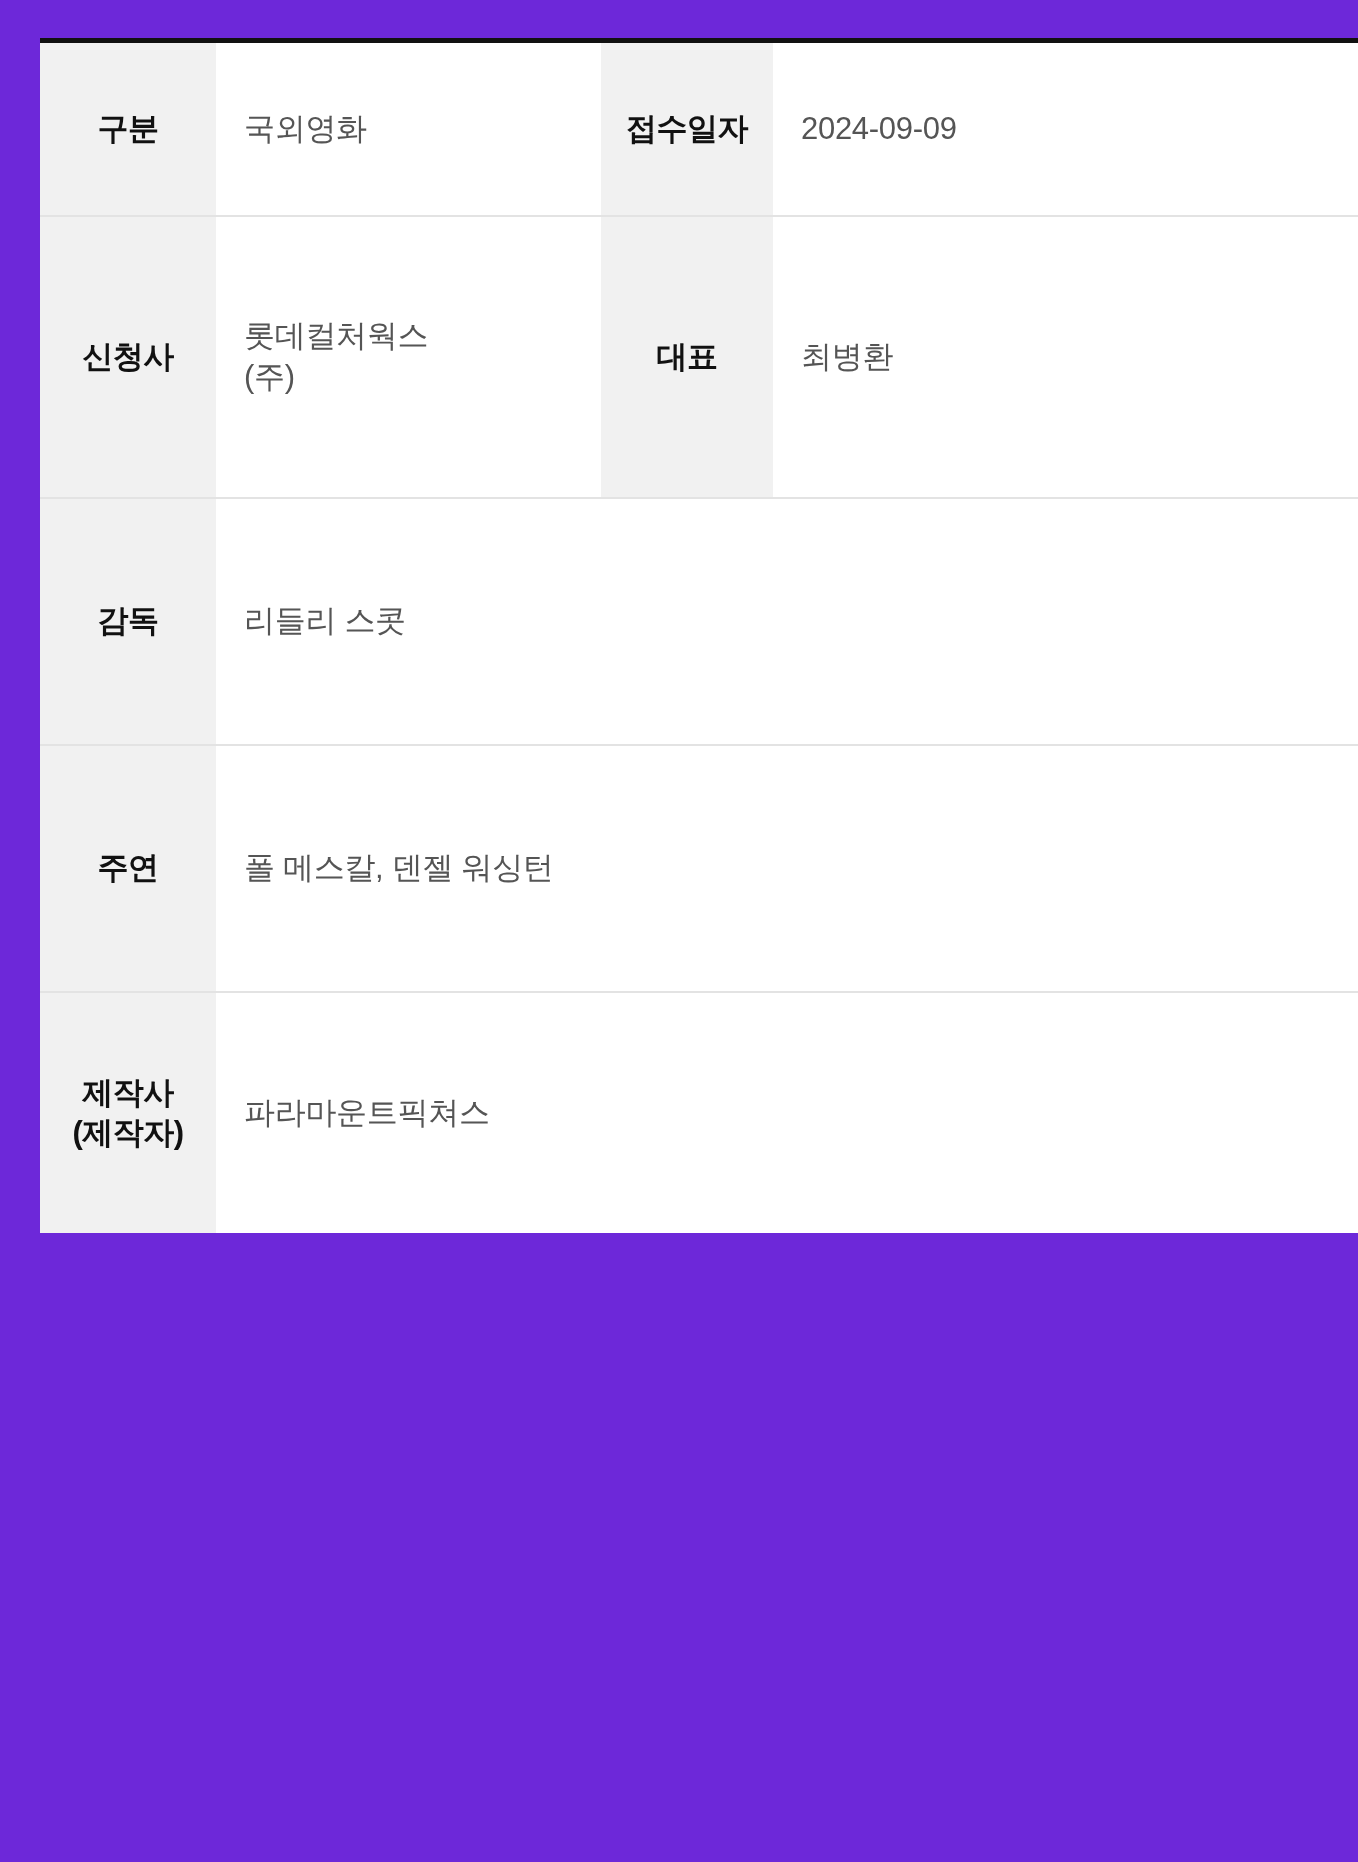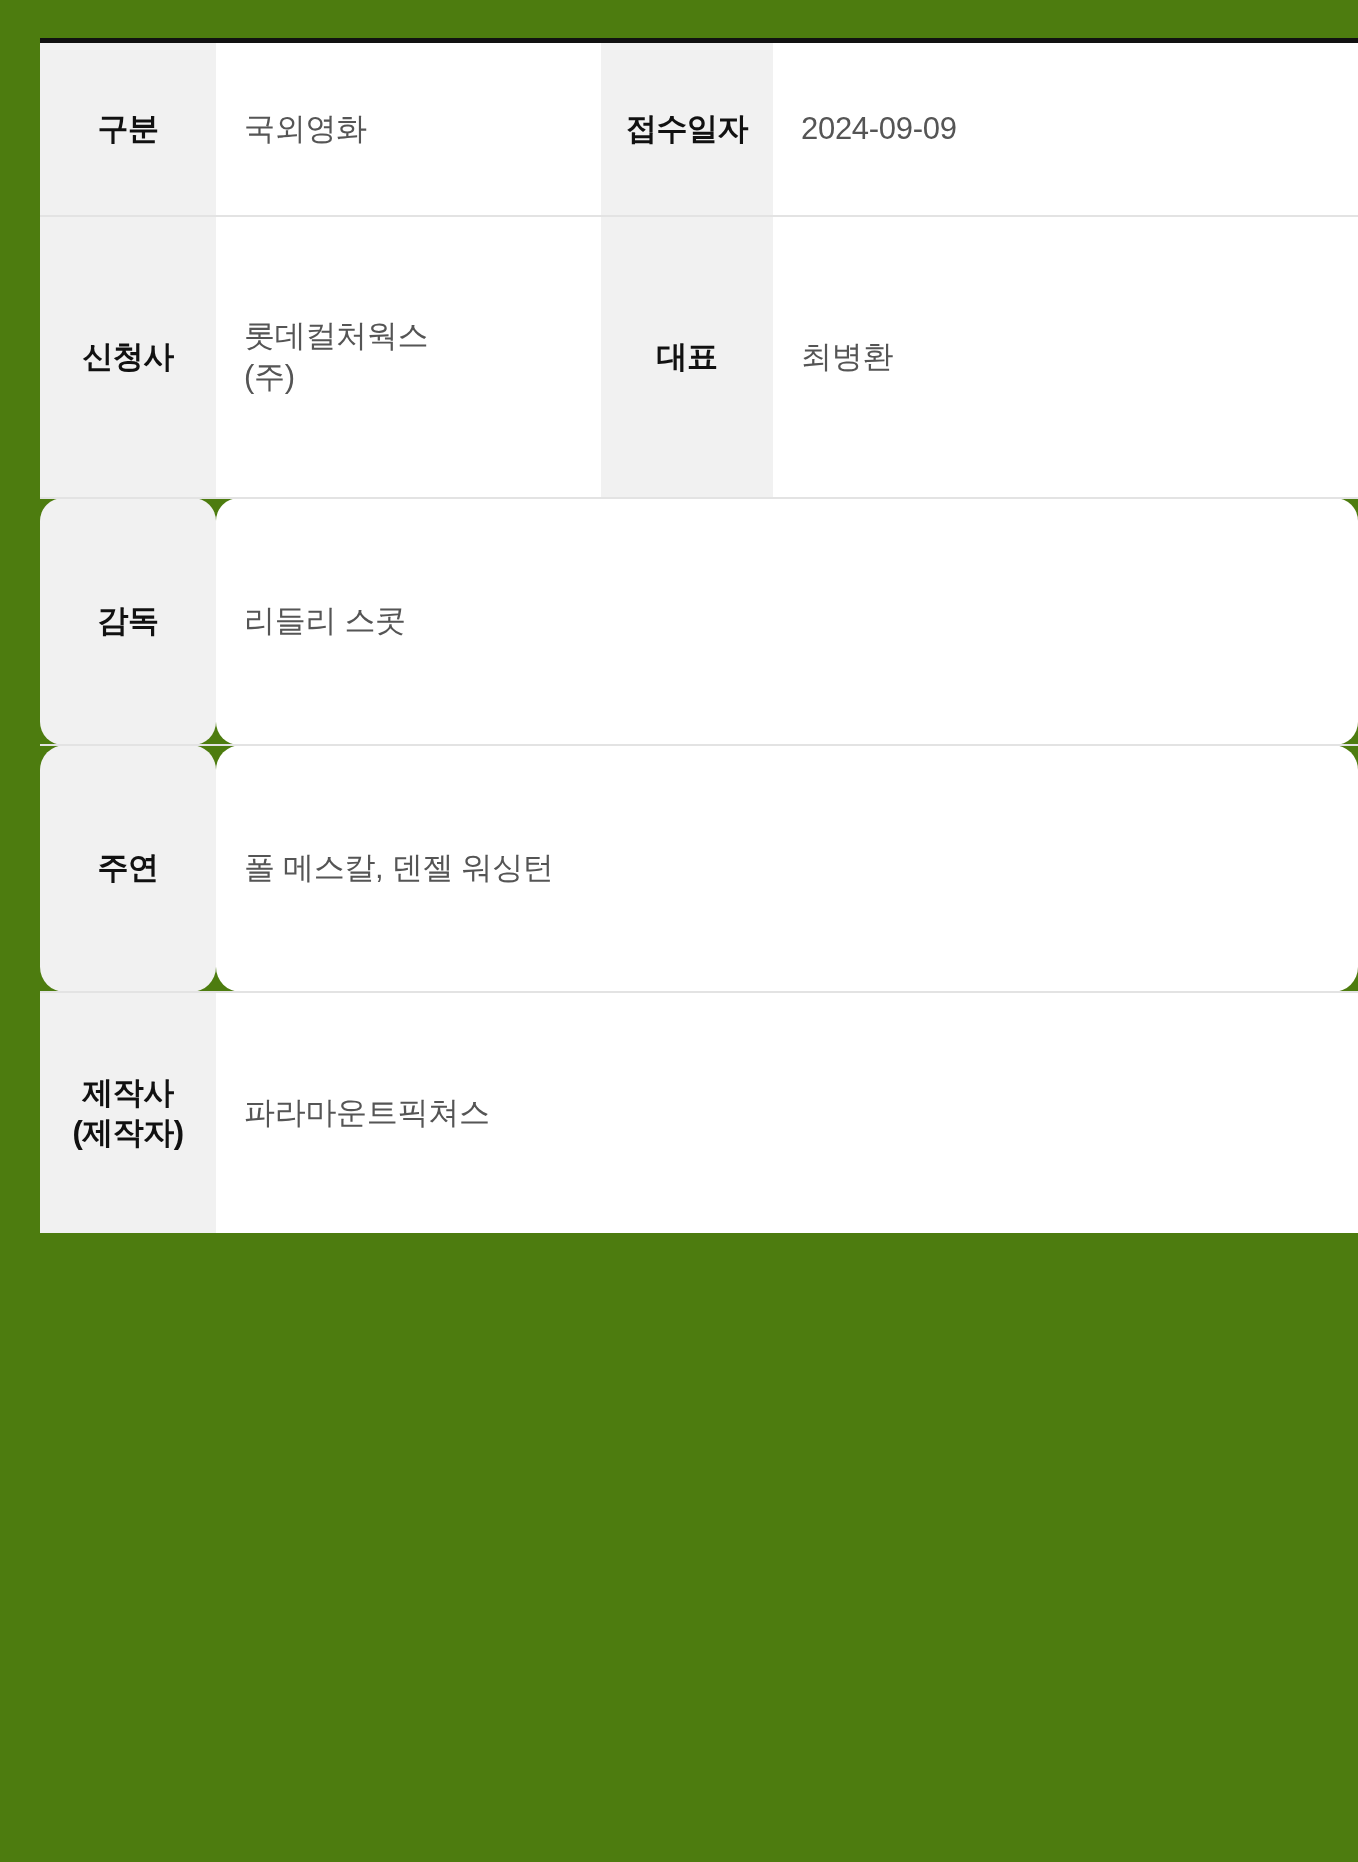--- a/index.html
+++ b/index.html
@@ -14,21 +14,21 @@
     font-family: "Liberation Sans", "DejaVu Sans", sans-serif;
     -webkit-font-smoothing: antialiased;
   }
 
   .page {
     position: relative;
     width: 1358px;
     height: 1862px;
     box-sizing: border-box;
     overflow: hidden;
-    background: #4d7c0f;
+    background: #6d28d9;
   }
 
   
   .table-wrap {
     position: absolute;
     left: 40px;
     top: 38px;
     width: 1318px;
   }
 
@@ -76,22 +76,22 @@
     letter-spacing: -0.3px;
     word-break: keep-all;
   }
 
   
   tr.r-gubun      th.lbl, tr.r-gubun      td.val { height: 112px; }
   tr.r-title      th.lbl, tr.r-title      td.val { height: 160px; }
   tr.r-applicant  th.lbl, tr.r-applicant  td.val { height: 220px; }
   tr.r-ratedate   th.lbl, tr.r-ratedate   td.val { height: 155px; }
   tr.r-ratenum    th.lbl, tr.r-ratenum    td.val { height: 240px; }
-  tr.r-director   th.lbl, tr.r-director   td.val { height: 185px; border-radius: 23px; }
-  tr.r-cast       th.lbl, tr.r-cast       td.val { height: 185px; border-radius: 25px; }
+  tr.r-director   th.lbl, tr.r-director   td.val { height: 185px; }
+  tr.r-cast       th.lbl, tr.r-cast       td.val { height: 185px; }
   tr.r-studio     th.lbl, tr.r-studio     td.val { height: 180px; }
 
   
   td.val.wrap-narrow {
     max-width: 260px;
     margin-top: 24px;
   }
   .wrapline {
     display: block;
   }

